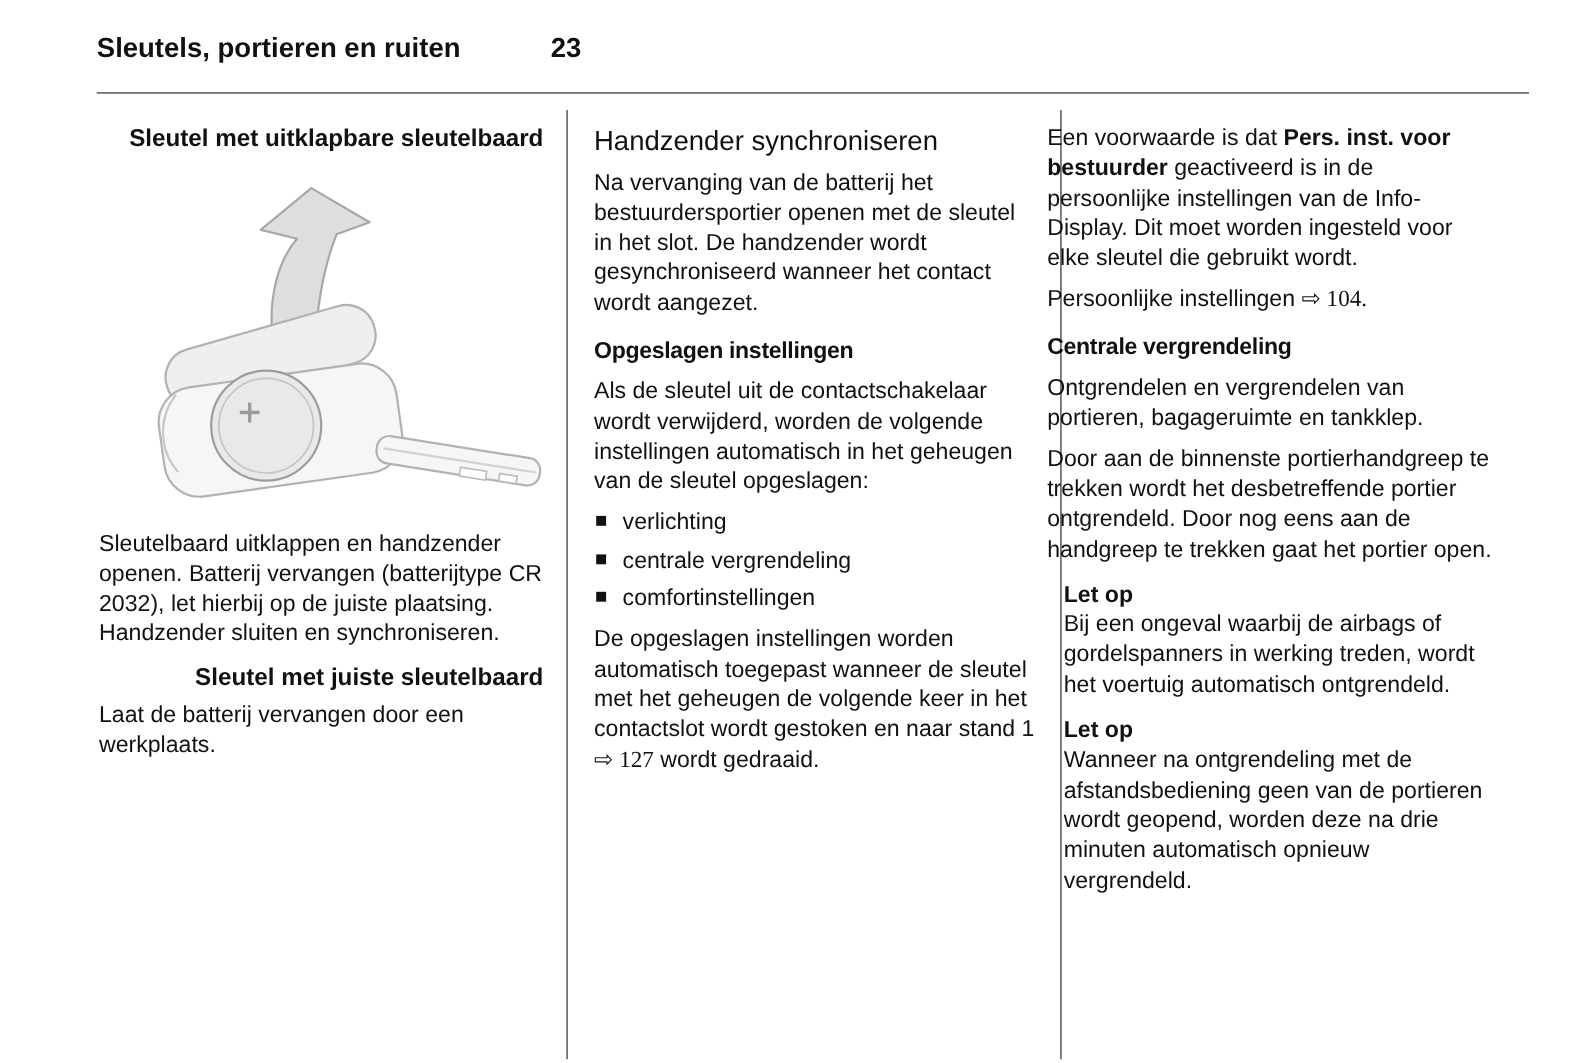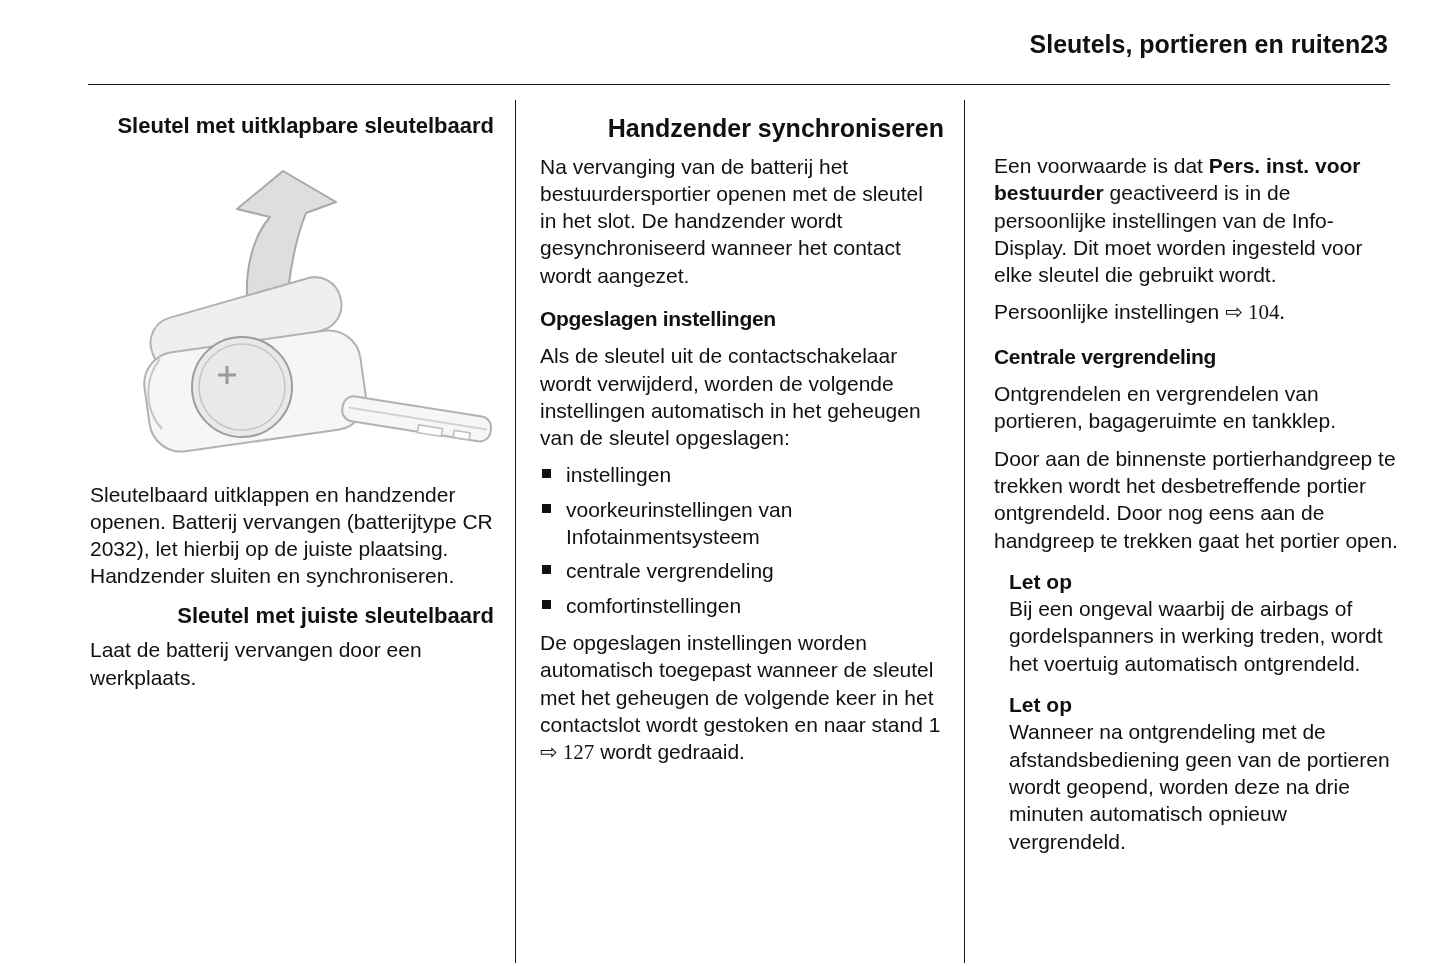--- a/index.html
+++ b/index.html
@@ -11,21 +11,22 @@
   }
   .page {
     position: relative;
     width: 1445px; height: 966px;
     background: #fff;
     overflow: hidden;
   }
   .page-header {
     position: absolute;
     top: 30px; left: 88px; right: 57px;
-    display: flex; justify-content: flex-end; align-items: baseline;
+    display: flex; align-items: baseline;
+    gap: 82px;
     font-weight: bold; font-size: 25px;
   }
   .header-rule {
     position: absolute;
     left: 88px; right: 55px; top: 84px;
     height: 1px; background: #1a1a1a;
   }
   .divider {
     position: absolute;
     top: 100px; bottom: 3px; width: 1px;
@@ -33,24 +34,24 @@
   }
   .d1 { left: 515px; }
   .d2 { left: 964px; }
   .col {
     position: absolute;
     top: 112px; width: 404px;
     font-size: 21px; line-height: 1.3;
   }
   .col1 { left: 90px; }
   .col2 { left: 540px; }
-  .col3 { left: 994px; margin-top: 40px; }
+  .col3 { left: 952px; }
   p { margin-bottom: 10px; }
   h2 { font-size: 21px; font-weight: bold; margin: 16px 0 10px; letter-spacing: -0.3px; }
-  h3 { font-size: 25px; font-weight: bold; margin: 0 0 8px; text-align: right; }
+  h3 { font-size: 25px; font-weight: normal; margin: 0 0 8px; }
   h4 { font-size: 22px; font-weight: bold; margin: 12px 0 6px; text-align: right; }
   .first { margin-top: 0; }
   .figure {
     width: 404px; height: 318px;
     margin: 6px 0 16px;
     background: #fff;
   }
   ul.squares { list-style: none; margin: 0 0 10px 0; }
   ul.squares li {
     position: relative;
@@ -116,22 +117,21 @@
   <div class="divider d1"></div>
 
   <section class="col col2">
     <h3>Handzender synchroniseren</h3>
     <p>Na vervanging van de batterij het bestuurdersportier openen met de sleutel in het slot. De handzender wordt gesynchroniseerd wanneer het contact wordt aangezet.</p>
 
     <h2>Opgeslagen instellingen</h2>
     <p>Als de sleutel uit de contactschakelaar wordt verwijderd, worden de volgende instellingen automatisch in het geheugen van de sleutel opgeslagen:</p>
 
     <ul class="squares">
-      <li><span class="sq"></span><span>instellingen</span></li>
-      <li><span class="sq"></span><span>voorkeurinstellingen van Infotainmentsysteem</span></li>
+      <li><span class="sq"></span><span>verlichting</span></li>
       <li><span class="sq"></span><span>centrale vergrendeling</span></li>
       <li><span class="sq"></span><span>comfortinstellingen</span></li>
     </ul>
 
     <p><span>De opgeslagen instellingen worden automatisch toegepast wanneer de sleutel met het geheugen de volgende keer in het contactslot wordt gestoken en naar stand 1 </span><span class="ref">⇨ 127</span><span> wordt gedraaid.</span></p>
   </section>
 
   <div class="divider d2"></div>
 
   <section class="col col3">

